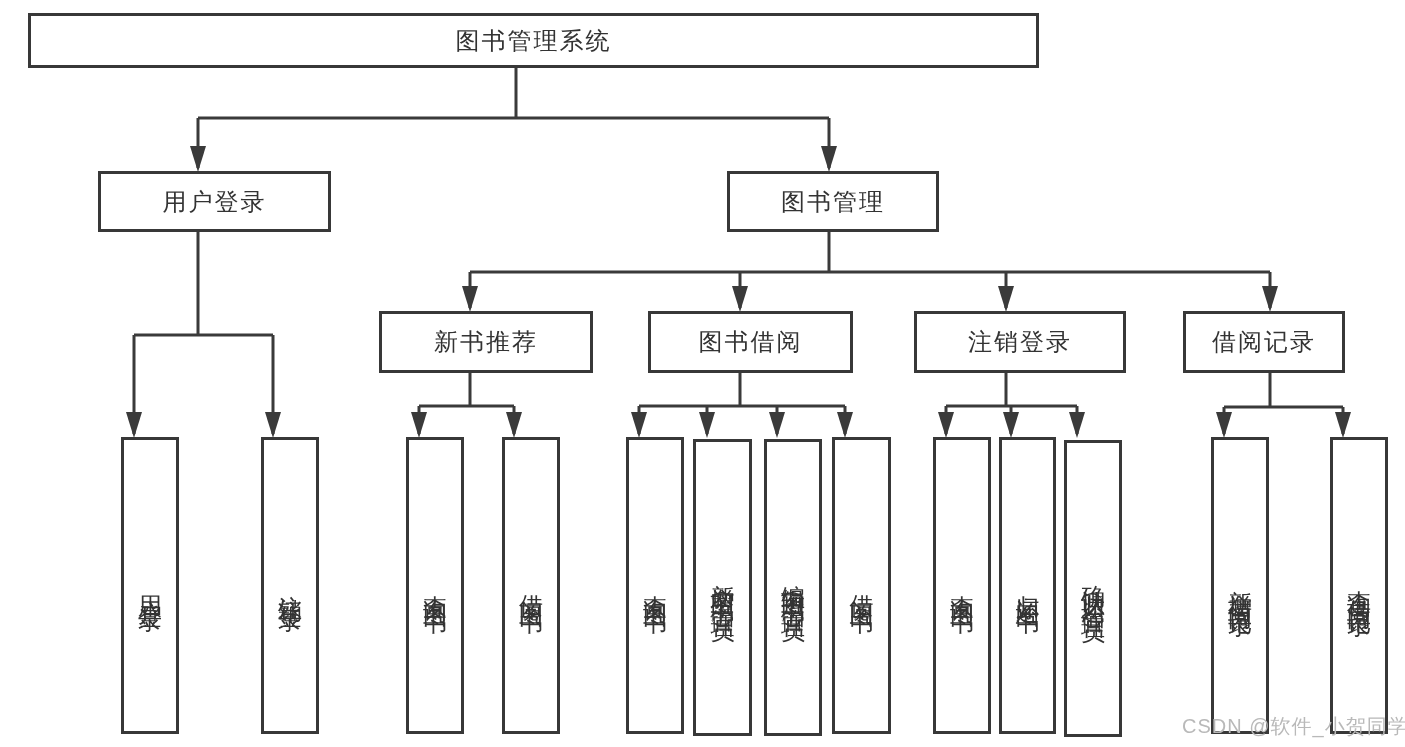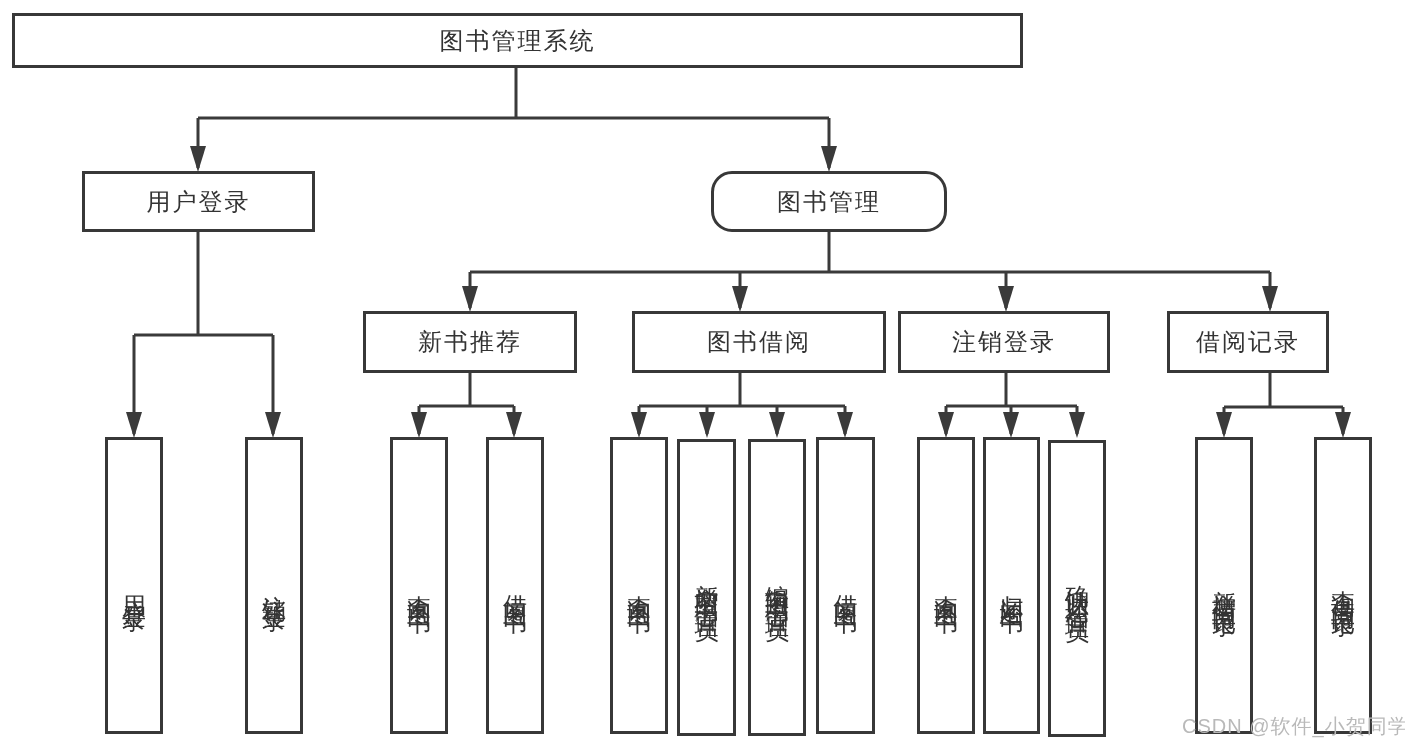--- a/index.html
+++ b/index.html
@@ -24,20 +24,21 @@
     background: #ffffff;
     display: flex;
     align-items: center;
     justify-content: center;
     color: #333333;
     font-size: 24px;
     letter-spacing: 2px;
     text-align: center;
     z-index: 2;
     white-space: nowrap;
+    margin-left: 16px;
   }
   .node.v {
     writing-mode: vertical-rl;
     text-orientation: mixed;
     letter-spacing: 5px;
     line-height: 1;
     white-space: normal;
   }
   .watermark {
     position: absolute;
@@ -84,24 +85,24 @@
       <polygon points="1003,412 1019,412 1011,438"></polygon>
       <polygon points="1069,412 1085,412 1077,438"></polygon>
       <polygon points="1216,412 1232,412 1224,438"></polygon>
       <polygon points="1335,412 1351,412 1343,438"></polygon>
     </g>
   </svg>
 
   <div class="node" style="left:12px; top:13px; width:1011px; height:55px;">图书管理系统</div>
 
   <div class="node" style="left:82px; top:171px; width:233px; height:61px;">用户登录</div>
-  <div class="node" style="left:711px; top:171px; width:236px; height:61px;border-radius:21px;">图书管理</div>
+  <div class="node" style="left:711px; top:171px; width:212px; height:61px;">图书管理</div>
 
   <div class="node" style="left:363px; top:311px; width:214px; height:62px;text-align:right;">新书推荐</div>
-  <div class="node" style="left:632px; top:311px; width:254px; height:62px;">图书借阅</div>
+  <div class="node" style="left:632px; top:311px; width:205px; height:62px;">图书借阅</div>
   <div class="node" style="left:898px; top:311px; width:212px; height:62px;">注销登录</div>
   <div class="node" style="left:1167px; top:311px; width:162px; height:62px;">借阅记录</div>
 
   <div class="node v" style="left:105px; top:437px; width:58px; height:297px;">用户登录</div>
   <div class="node v" style="left:245px; top:437px; width:58px; height:297px;">注销登录</div>
 
   <div class="node v" style="left:390px; top:437px; width:58px; height:297px;">查询图书</div>
   <div class="node v" style="left:486px; top:437px; width:58px; height:297px;">借阅图书</div>
 
   <div class="node v" style="left:610px; top:437px; width:58px; height:297px;">查询图书</div>

